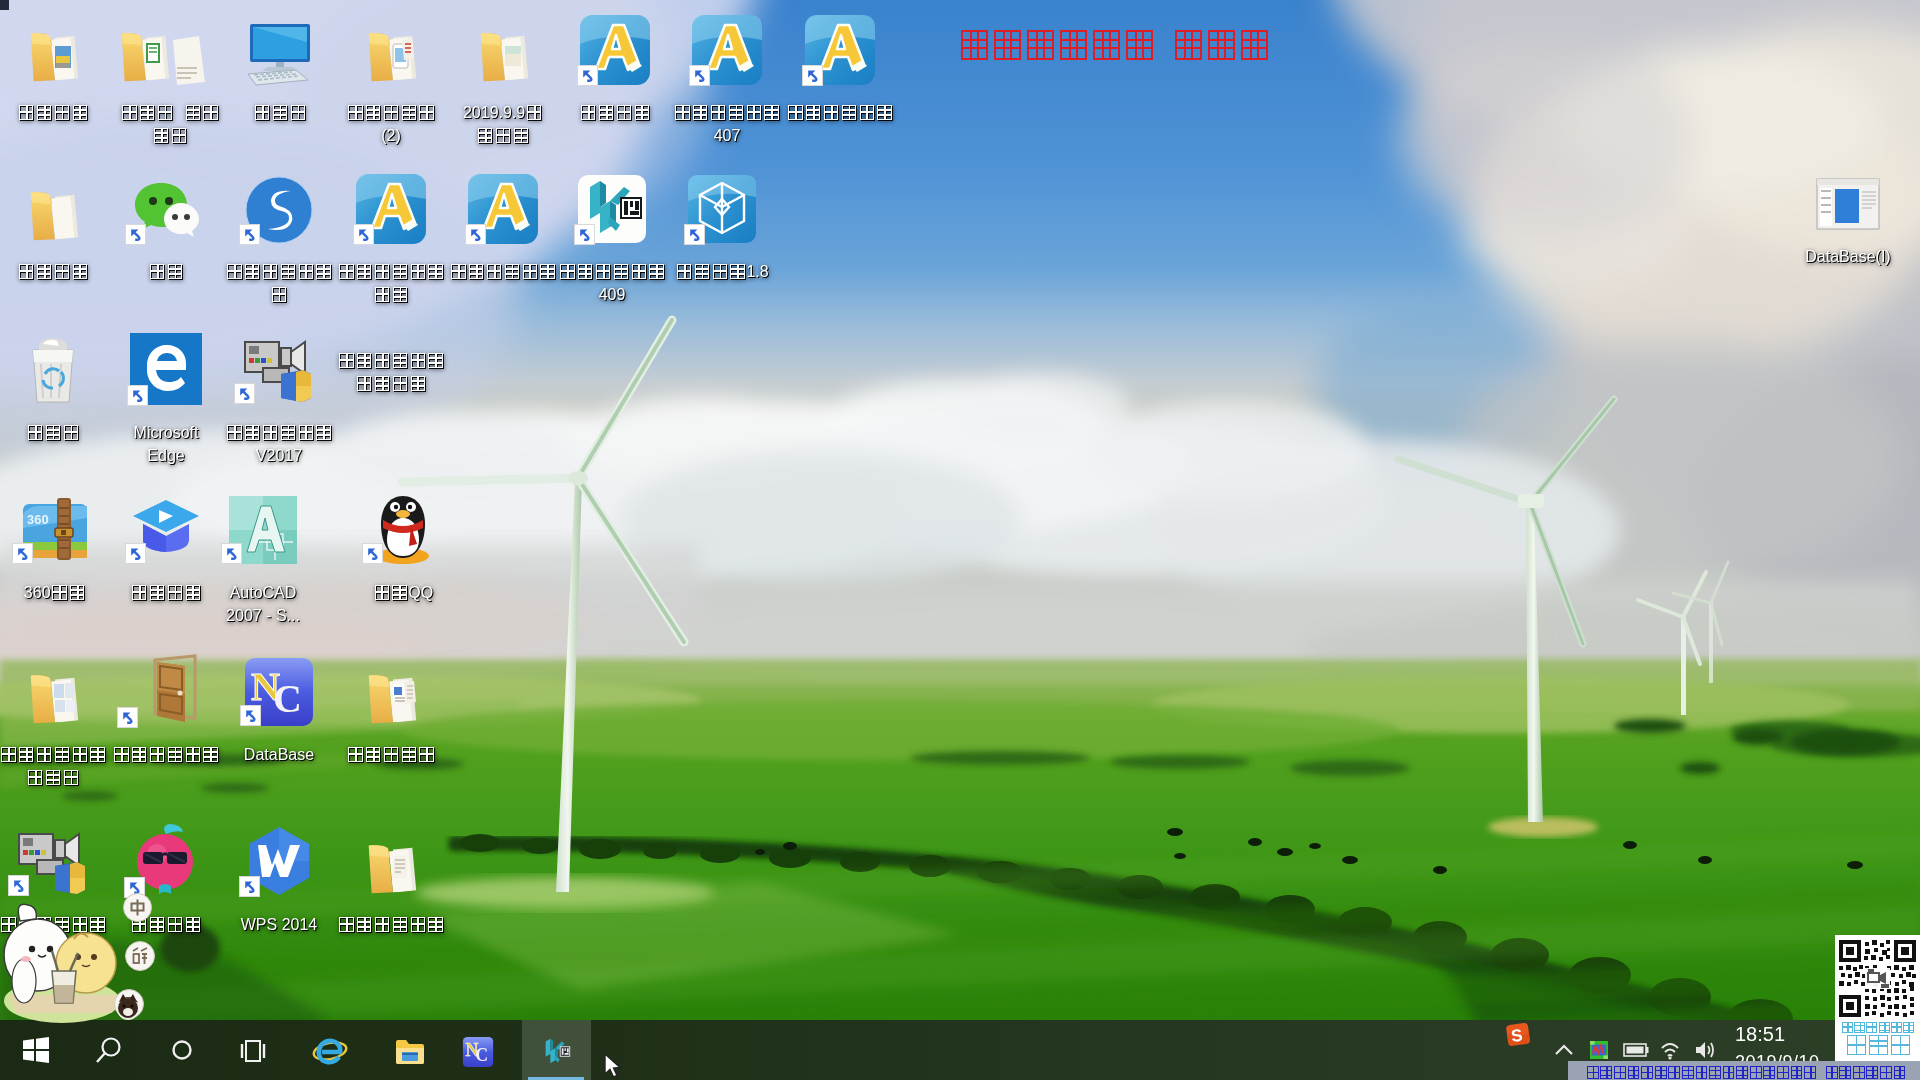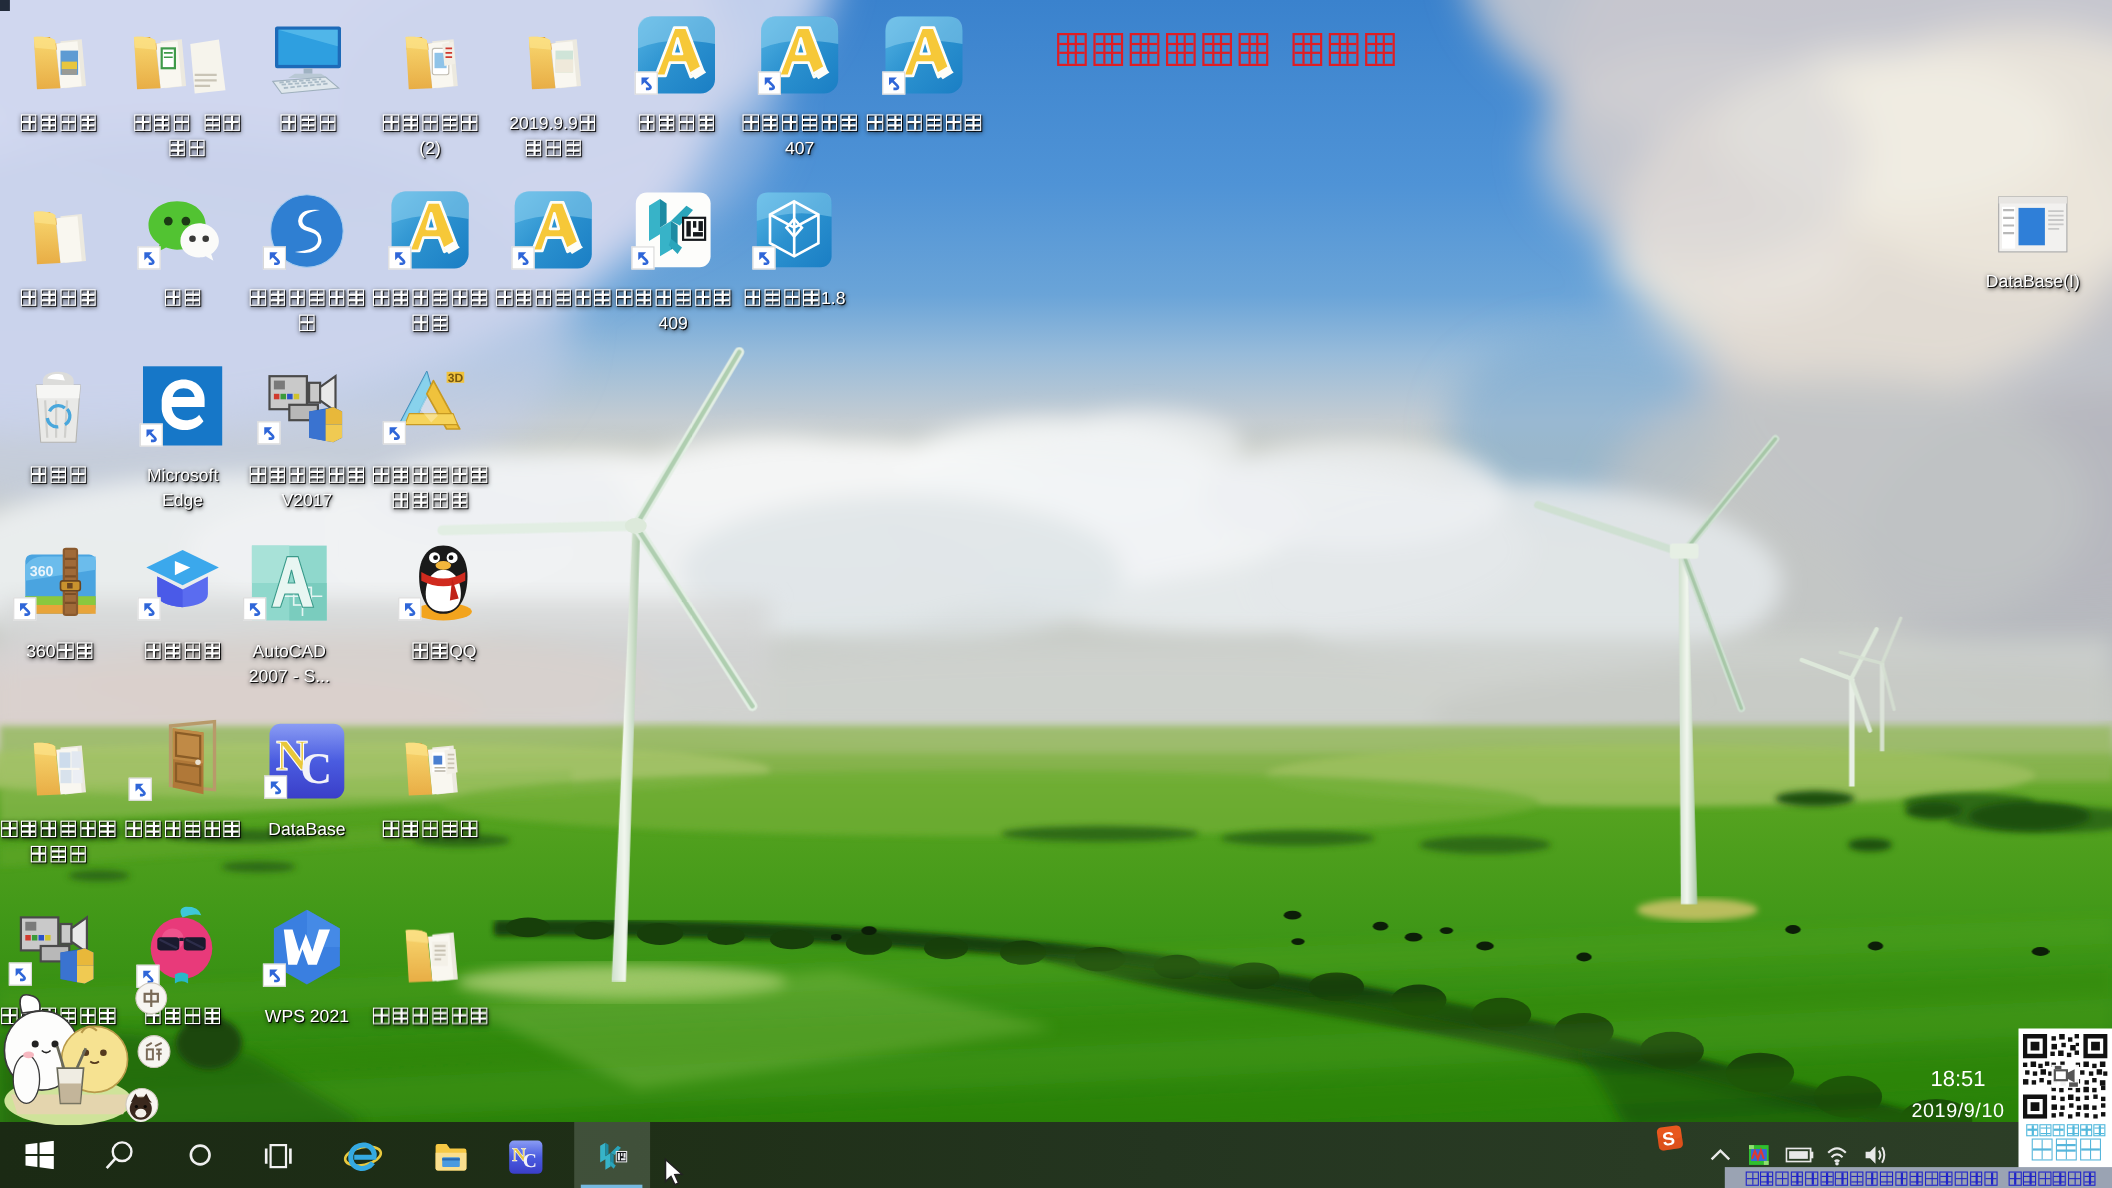--- a/index.html
+++ b/index.html
@@ -10,21 +10,21 @@
 .k:before{content:"";position:absolute;left:48%;top:0;bottom:0;width:1.7px;background:currentColor}
 .k:after{content:"";position:absolute;left:0;right:0;top:44%;height:1.7px;background:currentColor}
 .k.a:after{top:24%;box-shadow:0 5px 0 currentColor}
 .arr{position:absolute;left:38px;bottom:0;width:21px;height:21px;background:#fff;border:1px solid #d8d8d8;box-sizing:border-box}
 .arr svg{position:absolute;left:2px;top:2px}
 #title{position:absolute;left:958px;top:30px;color:#df1d24}
 #title .K{display:inline-block;width:27px;height:30px;margin:0 3px;border:2.2px solid #df1d24;box-sizing:border-box;position:relative}
 #title .K:before{content:"";position:absolute;left:31%;top:0;bottom:0;width:2.2px;background:#df1d24;box-shadow:7px 0 0 #df1d24}
 #title .K:after{content:"";position:absolute;left:0;right:0;top:27%;height:2.2px;background:#df1d24;box-shadow:0 8px 0 #df1d24}
 #bar{position:absolute;left:0;top:1020px;width:1920px;height:60px;background:linear-gradient(90deg,#1b2a14 0%,#1f2f17 30%,#243520 55%,#293b24 78%,#2d3f27 100%)}
-#clock{position:absolute;left:1735px;top:970px;width:90px;color:#fff;font-size:20px;text-align:center}
+#clock{position:absolute;left:1735px;top:1023px;width:90px;color:#fff;font-size:20px;}
 #clock .d{font-size:18px;margin-top:6px;letter-spacing:0.5px}
 #qr{position:absolute;left:1835px;top:935px;width:85px;height:127px;background:#fff}
 #strip{position:absolute;left:1568px;top:1061px;width:352px;height:19px;background:#9aa3b3}
 #strip .t{color:#2024c8;font-size:15px;margin-top:2px;margin-left:18px;white-space:nowrap}
 #strip .k{width:11.8px;height:12.5px;margin:0 0.9px;border-width:1.4px}
 .circ{position:absolute;width:29px;height:29px;border-radius:50%;background:#f7f5f1;border:1px solid #cfc8bd;box-sizing:border-box;color:#7a6a58;display:flex;align-items:center;justify-content:center}
 </style></head>
 <body>
 <svg id="wall" width="1920" height="1080" viewBox="0 0 1920 1080">
 <defs>
@@ -564,38 +564,20 @@
       </svg>
       <div class="arr" style="left:30px;bottom:2px">
         <svg width="16" height="16" viewBox="0 0 20 20">
           <use href="#sarr"></use>
         </svg>
       </div>
     </div>
     <div class="lb"><span class="k"></span><span class="k a"></span><span class="k"></span><span class="k a"></span><span class="k"></span><span class="k a"></span><br>V2017</div>
   </div>
 <div class="di" style="left:316px;top:334px">
-    <div class="ig">
-      <svg width="74" height="74" viewBox="0 0 74 74">
-        <g stroke-linejoin="round">
-          <path d="M34,6 L10,52 L22,52 L38,20 Z" fill="#6ec6e8" stroke="#3888b8" stroke-width="1.5"></path>
-          <path d="M34,6 L38,20 L30,38 L22,52 L10,52 Z" fill="#8fd4ec" opacity="0.8"></path>
-          <path d="M40,14 L64,58 L52,58 L34,26 Z" fill="#f0c23c" stroke="#c89a22" stroke-width="1.5"></path>
-          <path d="M18,44 L58,44 L62,54 L14,54 Z" fill="#f6d45c" stroke="#c89a22" stroke-width="1"></path>
-          <path d="M28,40 L34,28 L44,46 L38,52 Z" fill="#fff" opacity="0.3"></path>
-        </g>
-        <rect x="52" y="6" width="16" height="10" fill="#f0c23c"></rect>
-        <text x="53" y="15" font-size="11" font-weight="bold" fill="#7a5a10">3D</text>
-      </svg>
-      <div class="arr" style="left:32px;bottom:2px">
-        <svg width="16" height="16" viewBox="0 0 20 20">
-          <use href="#sarr"></use>
-        </svg>
-      </div>
-    </div>
     <div class="lb"><span class="k"></span><span class="k a"></span><span class="k"></span><span class="k a"></span><span class="k"></span><span class="k a"></span><br><span class="k"></span><span class="k a"></span><span class="k"></span><span class="k a"></span></div>
   </div>
 
 <div class="di" style="left:-20px;top:494px">
     <div class="ig">
       <svg width="72" height="72" viewBox="0 0 72 72">
         <rect x="4" y="10" width="64" height="54" rx="6" fill="#4aa4e0"></rect>
         <path d="M4,20 Q10,12 20,12 L68,12 L68,24 L4,34 Z" fill="#6bbcec"></path>
         <rect x="4" y="48" width="64" height="8" fill="#8ac83e"></rect>
         <rect x="4" y="56" width="64" height="8" fill="#e8a43a"></rect>
@@ -798,21 +780,21 @@
         <path d="M37,3 L67,20 L67,54 L37,71 L7,54 L7,20 Z" fill="#3a7fe0"></path>
         <path d="M37,3 L67,20 L67,37 L37,37 Z" fill="#4a8fe8" opacity="0.7"></path>
         <path d="M16,24 L24,24 L30,44 L36,28 L42,44 L48,24 L58,24 L46,56 L38,56 L33,42 L28,56 L20,56 Z" fill="#fff" transform="translate(0,-3)"></path>
       </svg>
       <div class="arr" style="left:35px;bottom:1px">
         <svg width="16" height="16" viewBox="0 0 20 20">
           <use href="#sarr"></use>
         </svg>
       </div>
     </div>
-    <div class="lb">WPS 2021</div>
+    <div class="lb">WPS 2014</div>
   </div>
 <div class="di" style="left:316px;top:826px">
     <div class="ig">
       <svg width="62" height="62">
         <use href="#fold"></use>
         <rect x="33" y="20" width="14" height="22" fill="#f4f1e8"></rect>
         <path d="M35,24 h10 M35,28 h10 M35,32 h10 M35,36 h6" stroke="#c2bcac" stroke-width="1.5"></path>
       </svg>
     </div>
     <div class="lb"><span class="k"></span><span class="k a"></span><span class="k"></span><span class="k a"></span><span class="k"></span><span class="k a"></span></div>

